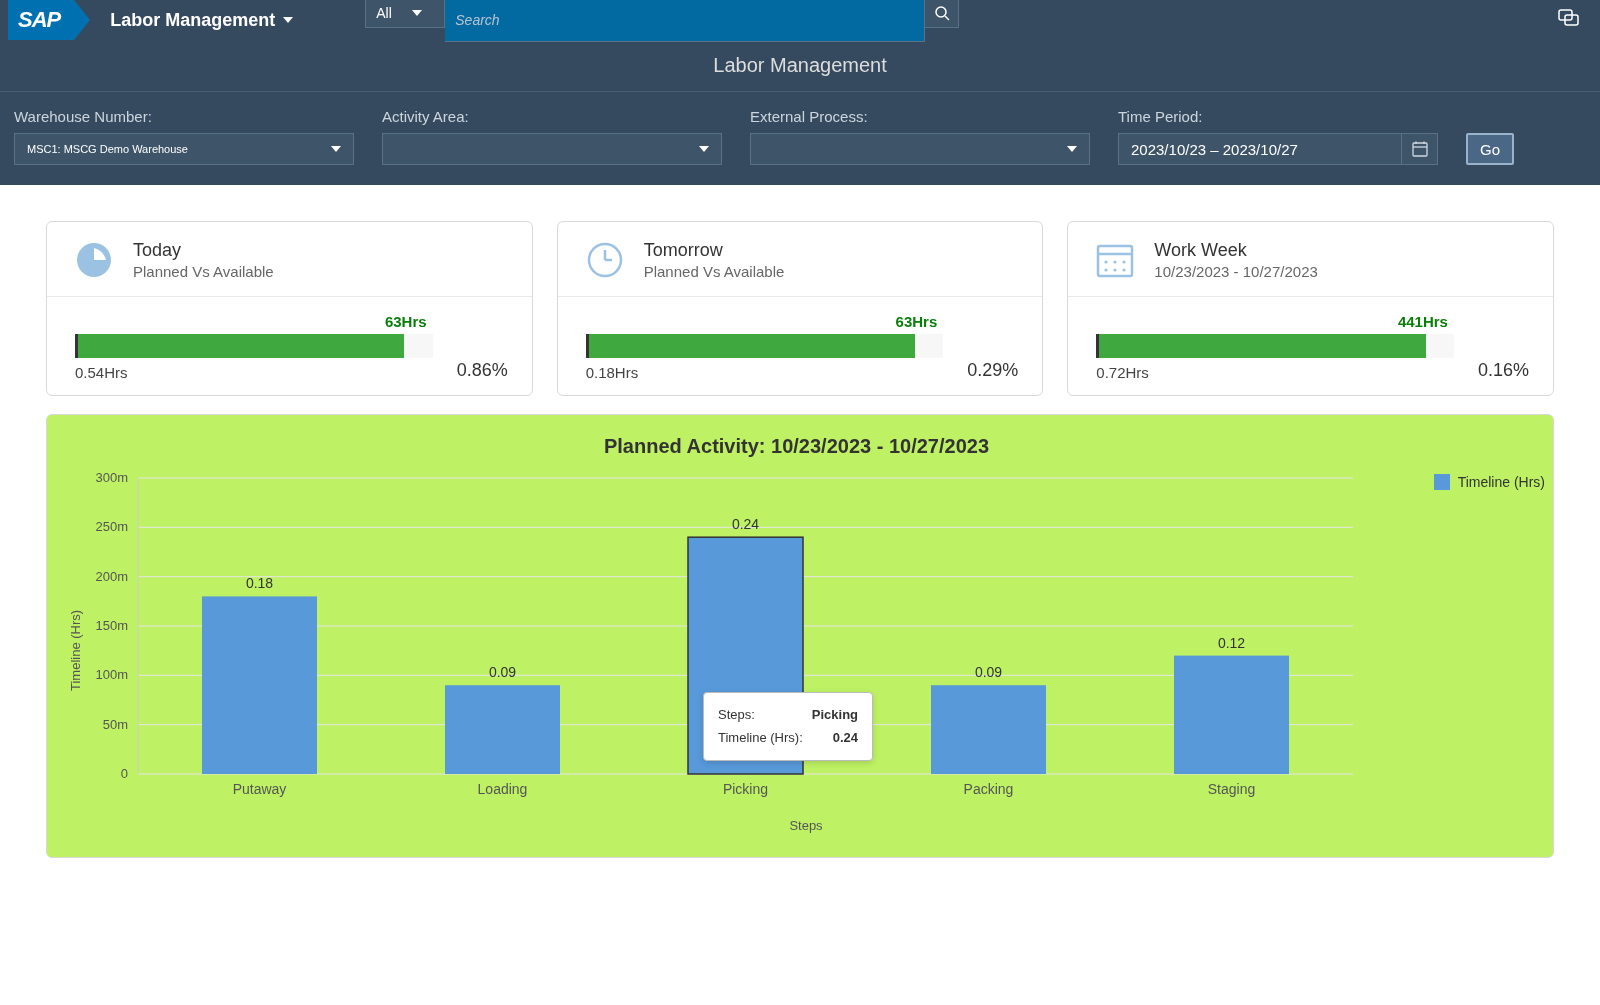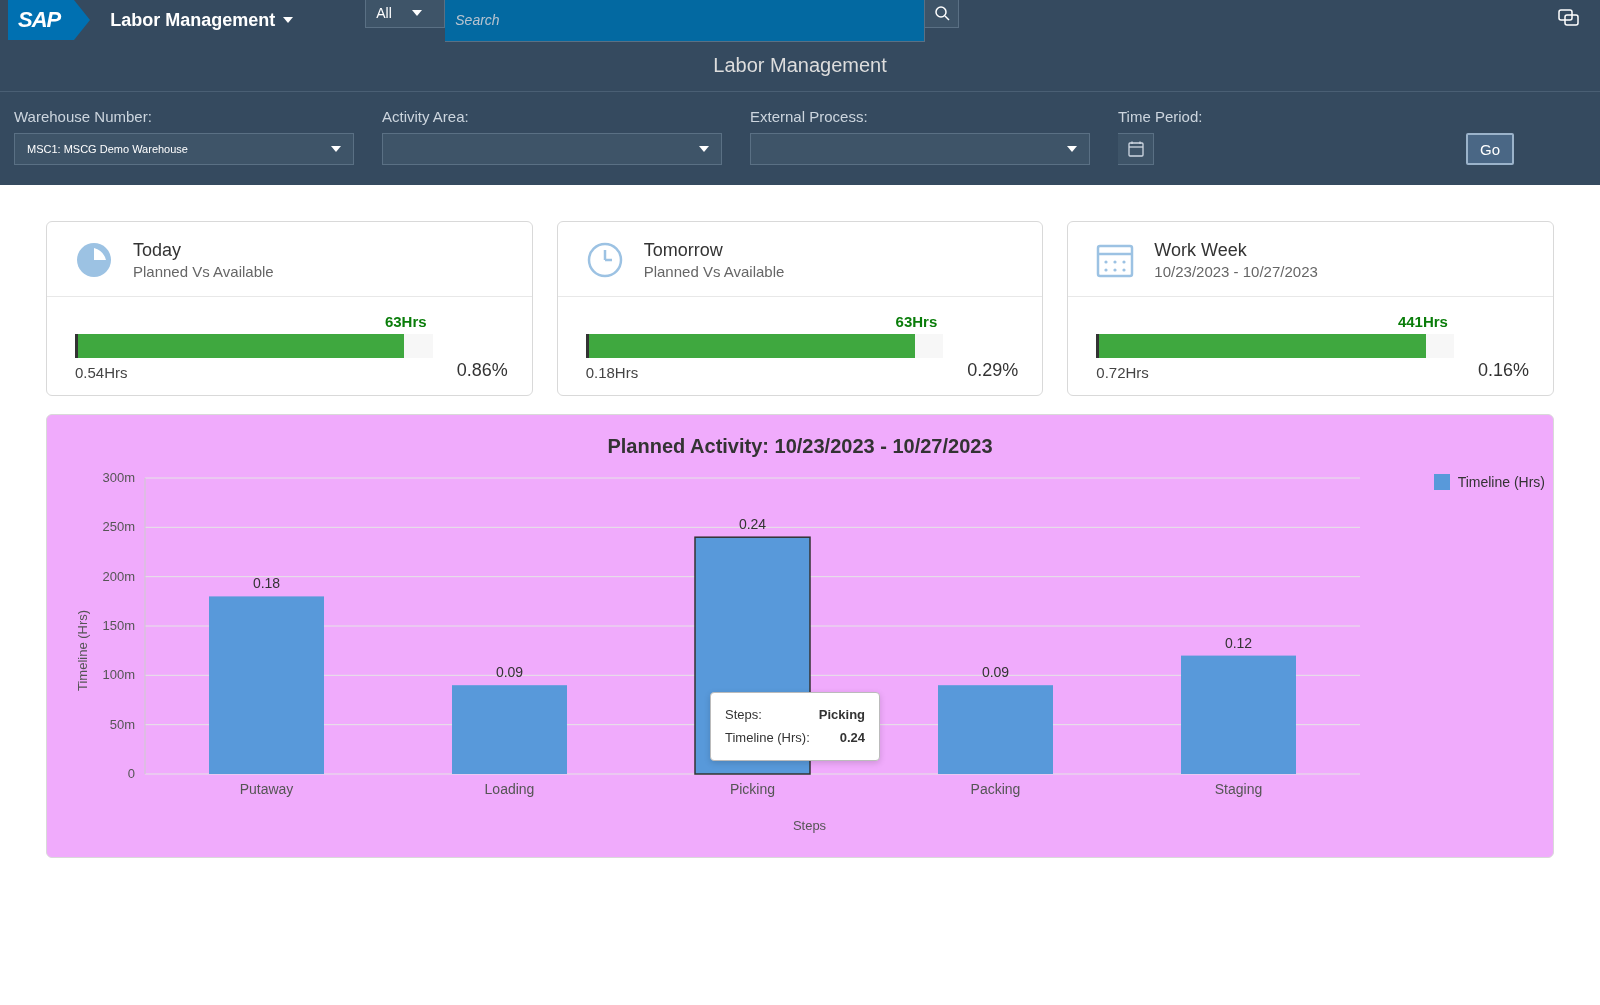--- a/index.html
+++ b/index.html
@@ -223,25 +223,25 @@
     font-size: 15px;
     margin-top: 6px;
   }
   .kpi-pct {
     font-size: 18px;
     color: #333;
   }
   
   
   .chart-card {
-    background: #f0abfc;
+    background: #bef264;
     border: 1px solid #d9d9d9;
     border-radius: 6px;
     margin-top: 18px;
-    padding: 20px 24px 24px 24px;
+    padding: 20px 24px 24px 17px;
   }
   .chart-title {
     text-align: center;
     font-size: 20px;
     color: #333;
     font-weight: 600;
     margin-bottom: 10px;
   }
   .chart-body {
     display: flex;
@@ -334,20 +334,21 @@
   <div class="filter-field">
     <div class="filter-label">External Process:</div>
     <div class="filter-select">
       <span></span>
       <span class="chev-down"></span>
     </div>
   </div>
   <div class="filter-field period">
     <div class="filter-label">Time Period:</div>
     <div class="filter-period">
+      <input value="2023/10/23 – 2023/10/27" style="">
       <div class="cal-btn">
         <svg width="16" height="16" viewBox="0 0 16 16" fill="none" stroke="#cfd8e2" stroke-width="1.3">
             <rect x="1" y="2" width="14" height="13" rx="1"></rect>
             <line x1="1" y1="6" x2="15" y2="6"></line>
             <line x1="4" y1="0.5" x2="4" y2="3"></line>
             <line x1="12" y1="0.5" x2="12" y2="3"></line>
           </svg>
       </div>
     </div>
   </div>

